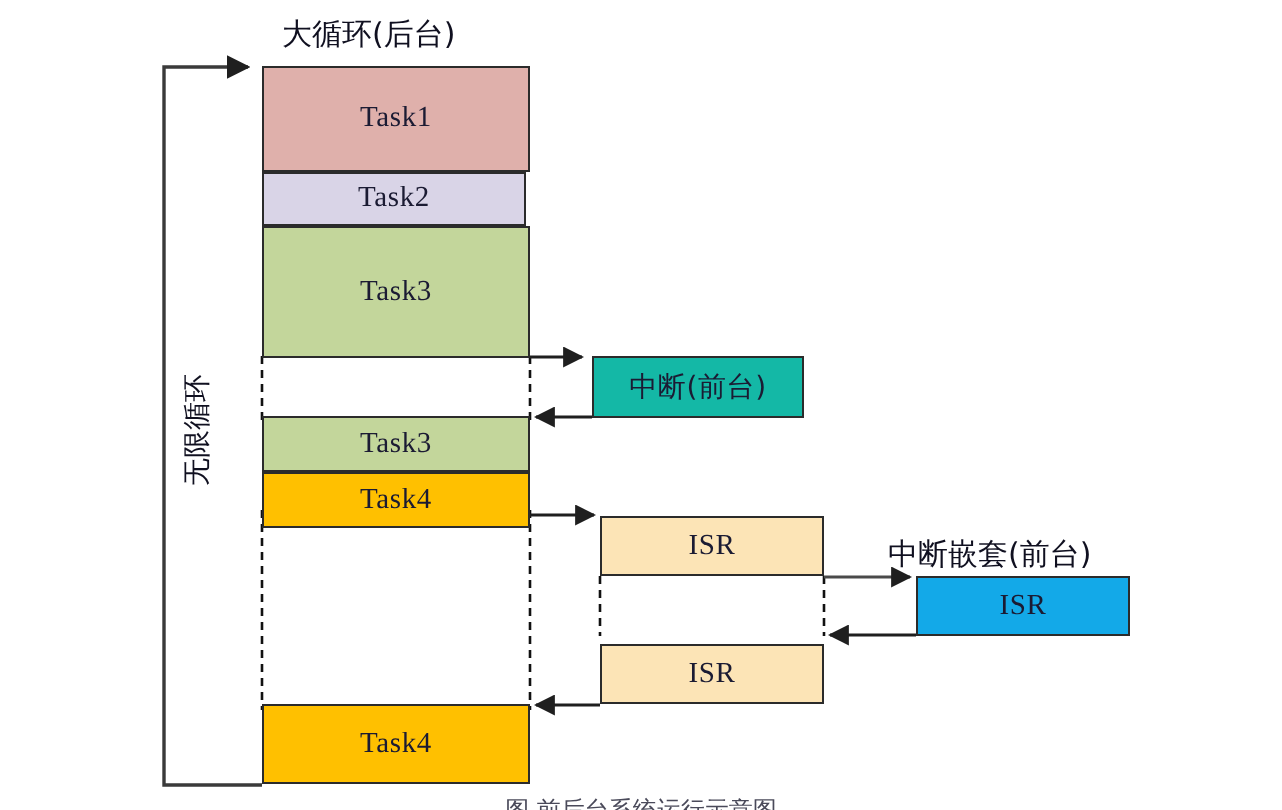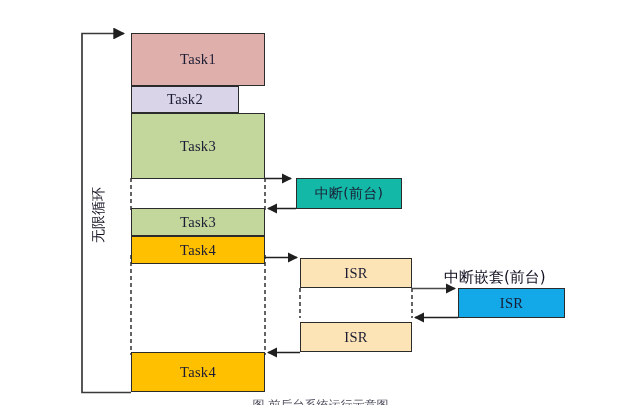--- a/index.html
+++ b/index.html
@@ -113,28 +113,29 @@
 
     <g>
       <path d="M 458 317.5 L 415 317.5" fill="none" stroke="#1f1f1f" stroke-width="1.5" marker-end="url(#arrow)"></path>
     </g>
 
     <g>
       <path d="M 300 352.5 L 268 352.5" fill="none" stroke="#1f1f1f" stroke-width="1.5" marker-end="url(#arrow)"></path>
     </g>
   </svg>
 
+  <div class="label-text cjk" style="left:141px; top:8px;">大循环(后台)</div>
 
   <div class="label-text cjk" style="left:444px; top:268px;">中断嵌套(前台)</div>
 
   <div class="vlabel cjk" style="left:90px; top:243px;">无限循环</div>
 
   <div class="box latin" style="left:131px; top:33px; width:134px; height:53px; background:#dfb0ab;">Task1</div>
 
-  <div class="box latin" style="left:131px; top:86px; width:108px; height:27px; background:#d9d4e7;">Task2</div>
+  <div class="box latin" style="left:131px; top:86px; width:132px; height:27px; background:#d9d4e7;">Task2</div>
 
   <div class="box latin" style="left:131px; top:113px; width:134px; height:66px; background:#c3d69b;">Task3</div>
 
   <div class="box latin" style="left:131px; top:208px; width:134px; height:28px; background:#c3d69b;">Task3</div>
 
   <div class="box latin" style="left:131px; top:236px; width:134px; height:28px; background:#ffc000;">Task4</div>
 
   <div class="box latin" style="left:131px; top:352px; width:134px; height:40px; background:#ffc000;">Task4</div>
 
   <div class="box cjk" style="left:296px; top:178px; width:106px; height:31px; background:#14b8a6; font-size:14px;">中断(前台)</div>

